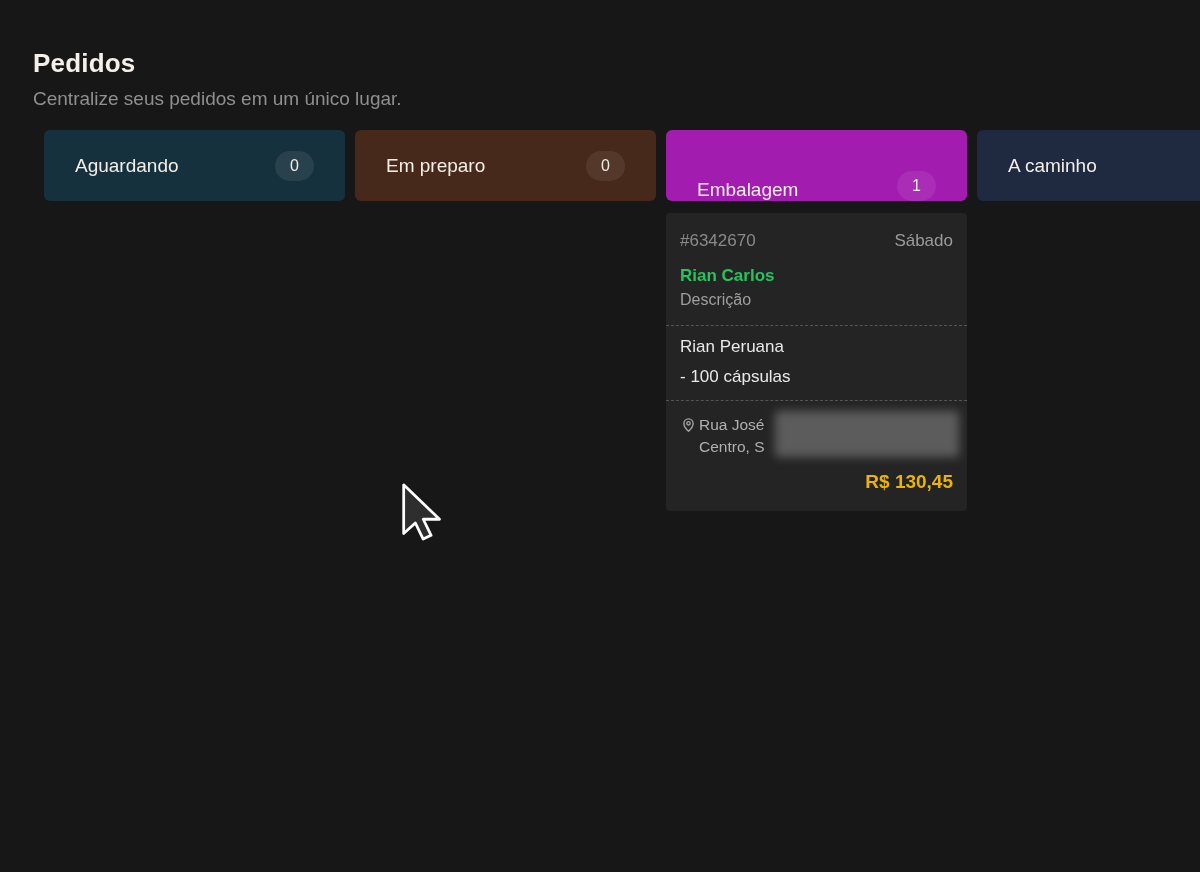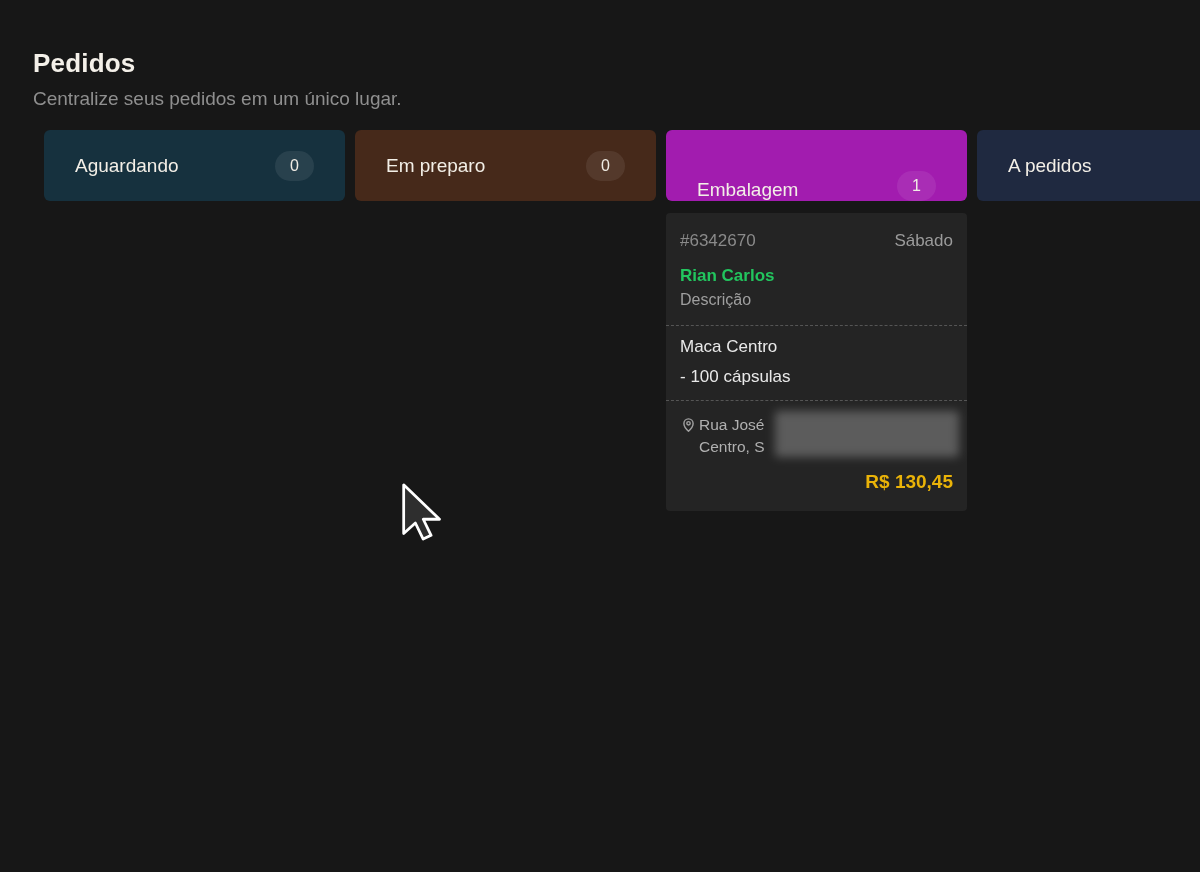--- a/index.html
+++ b/index.html
@@ -116,21 +116,21 @@
       <div class="card-section">
         <div class="card-top-row">
           <span class="order-id">#6342670</span>
           <span class="order-day">Sábado</span>
         </div>
         <div class="customer-name">Rian Carlos</div>
         <div class="order-desc">Descrição</div>
       </div>
 
       <div class="card-section items-block">
-        <div class="item-line">Maca Centro</div>
+        <div class="item-line">Rian Peruana</div>
         <div class="item-line">- 100 cápsulas</div>
       </div>
 
       <div class="card-section">
         <div class="address-block">
           <span class="pin-icon">
             <svg viewBox="0 0 24 24" fill="none" stroke="currentColor" stroke-width="2" stroke-linecap="round" stroke-linejoin="round">
               <path d="M12 21.5s-6.5-6-6.5-11a6.5 6.5 0 1 1 13 0c0 5-6.5 11-6.5 11z"></path>
               <circle cx="12" cy="10.3" r="2.4"></circle>
             </svg>
@@ -140,21 +140,21 @@
         </div>
         <div class="price-row">
           <span class="order-total">R$ 130,45</span>
         </div>
       </div>
     </div>
   </div>
 
   <div class="column col-a-caminho">
     <div class="column-header">
-      <span class="column-label">A pedidos</span>
+      <span class="column-label">A caminho</span>
     </div>
   </div>
 
 </div>
 
 <div class="cursor">
   <svg viewBox="0 0 42 62">
     <path d="M4 2 L4 55 L16.7 43.5 L25.2 61 L33.8 56.9 L25.3 39.4 L43 39.4 Z" transform="translate(1,1) scale(0.92)" fill="#2e2e2e" stroke="#ffffff" stroke-width="3" stroke-linejoin="round"></path>
   </svg>
 </div>

